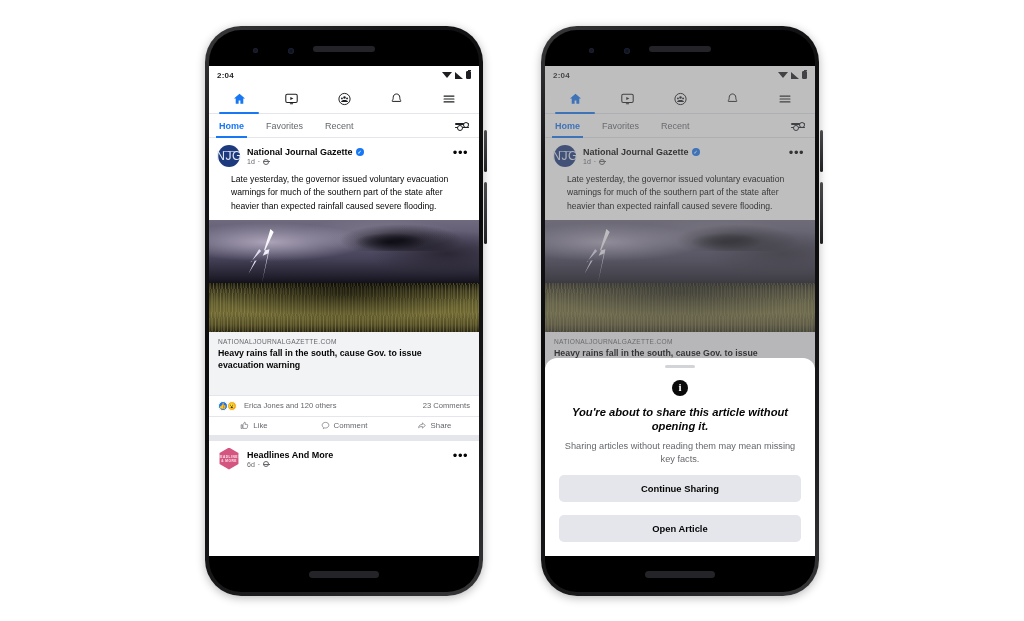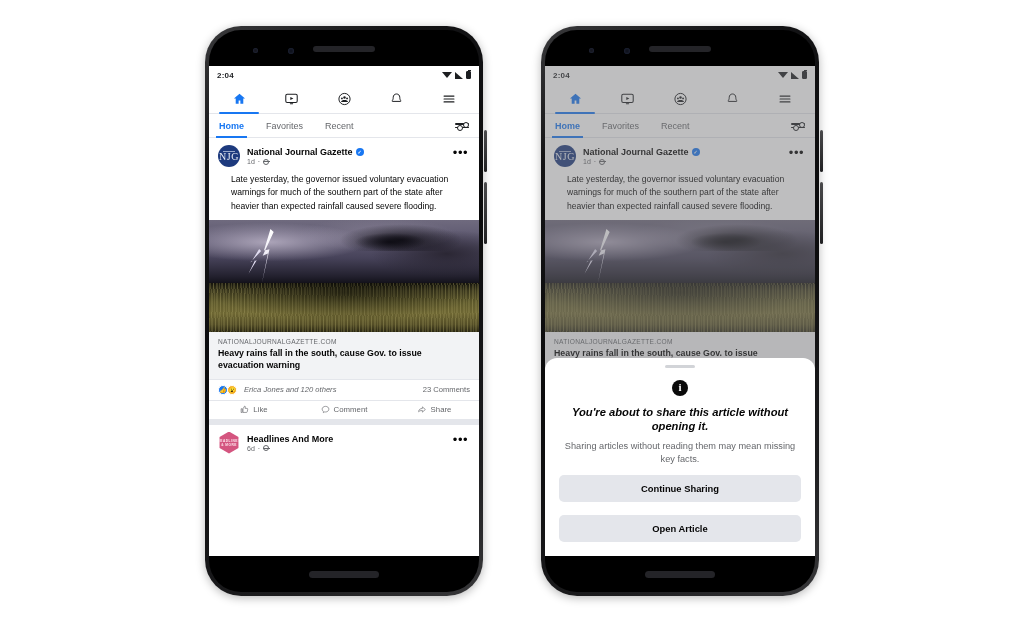--- a/index.html
+++ b/index.html
@@ -101,21 +101,21 @@
   .filter-ic span.r1:after{ left: 8px; }
   .filter-ic span.r2:after{ left: 2px; }
 
   
   .post { background:#fff; }
   .post-head { display:flex; align-items:center; padding: 7px 9px 2px; }
   .avatar {
     width: 22px; height: 22px; border-radius: 50%;
     background: #1d3a7e; color:#e8ecf5; flex-shrink: 0;
     display:flex; align-items:center; justify-content:center;
-    font-family:Liberation Serif, serif; font-size: 10px; letter-spacing:.5px;
+    font-family:Liberation Sans, sans-serif; font-size: 12px; letter-spacing:.5px;
     position: relative;
   }
   .avatar:before{content:"";position:absolute;top:6px;left:5px;right:5px;height:1px;background:#b9c4dd;opacity:.8;}
   .avatar.pink {
     background: #d4557f; color:#ffe9f0; font-family:"Liberation Sans",sans-serif;
     font-size:3.2px; font-weight:bold; line-height:1.25; text-align:center;
     clip-path: polygon(50% 0%, 93% 25%, 93% 75%, 50% 100%, 7% 75%, 7% 25%);
     border-radius: 0;
   }
   .avatar.pink:before{ display:none; }
@@ -170,28 +170,28 @@
       repeating-linear-gradient(88deg, rgba(150,142,86,.30) 0 1px, rgba(0,0,0,0) 1px 3px),
       repeating-linear-gradient(93deg, rgba(174,166,104,.22) 0 1px, rgba(0,0,0,0) 1px 4px),
       linear-gradient(180deg, #14130c 0%, #3d3a1e 16%, #5f5a2c 40%, #6e6733 62%, #534d26 85%, #2a2713 100%);
   }
   .field:after{
     content:""; position:absolute; inset:0;
     background: radial-gradient(ellipse 70% 80% at 50% 20%, rgba(0,0,0,.45), rgba(0,0,0,0) 70%);
   }
 
   
-  .linkcard { background:#f2f3f5; border-bottom:1px solid #e4e6eb; padding: 6px 9px 7px; }
+  .linkcard { background:#f2f3f5; border-bottom:1px solid #e4e6eb; padding: 6px 9px 23px; }
   .linkdomain { font-size: 6.6px; color:#65676b; letter-spacing:.3px; }
   .linktitle { font-size: 8.8px; font-weight:bold; color:#050505; line-height:1.4; margin-top:2px; }
 
   
   .engage { display:flex; align-items:center; justify-content:space-between;
             padding: 5px 9px; font-size:7.6px; color:#65676b; }
-  .reactions { display:flex; gap:3px;font-style:italic; }
+  .reactions { display:flex; gap:3px; }
   .rbubble { width:10px;height:10px;border-radius:50%;display:inline-flex;align-items:center;
              justify-content:center;font-size:6px;border:1px solid #fff; }
   .rbubble.like { background:#1877f2; color:#fff; }
   .rbubble.wow  { background:#f7b125; color:#6b4b00; margin-left:-4px; }
 
   .actionbar { display:flex; border-top:1px solid #e4e6eb; padding: 4px 0 5px; }
   .action { flex:1; display:flex; align-items:center; justify-content:center; gap:4px;
             font-size:7.8px; color:#65676b; }
   .gap { height:6px; background:#e4e6eb; }
 

